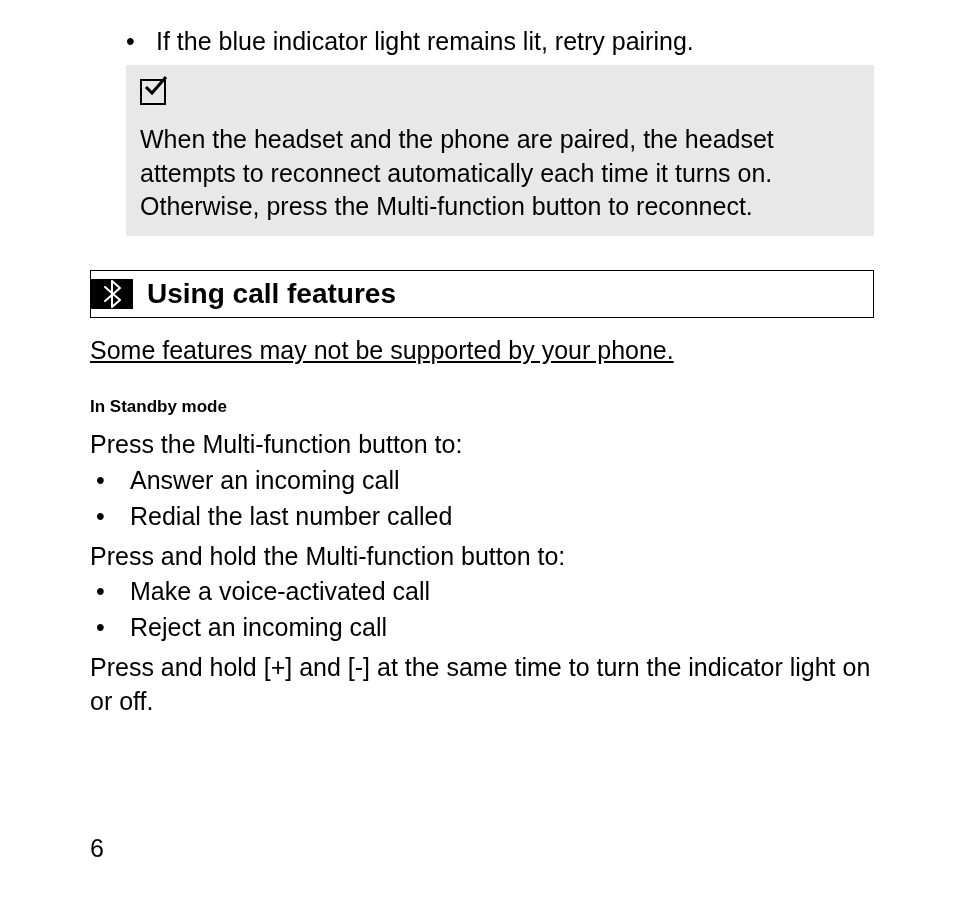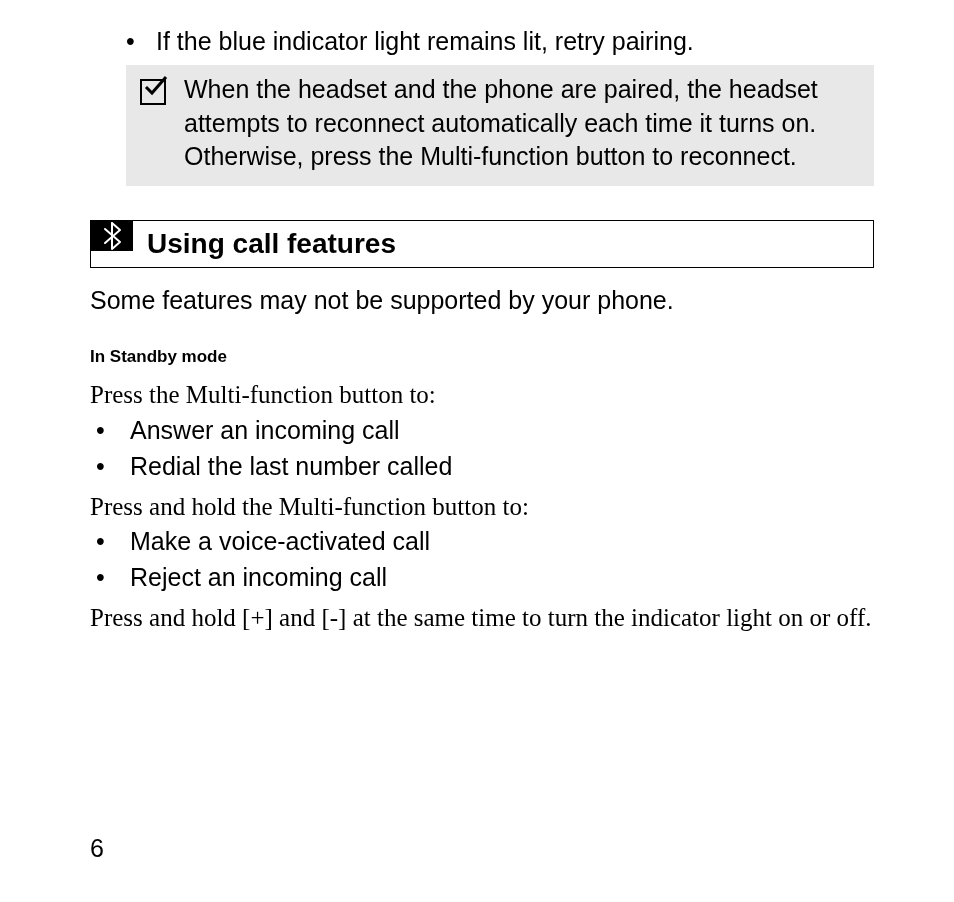--- a/index.html
+++ b/index.html
@@ -31,58 +31,59 @@
     font-size: 25px;
   }
   .note-box {
     background: #e8e8e8;
     margin-left: 36px;
     margin-top: 6px;
     padding: 8px 16px 12px 14px;
     display: flex;
     align-items: flex-start;
     gap: 18px;
+    flex-direction: column;
   }
   .check-icon {
     width: 26px;
     height: 26px;
     flex-shrink: 0;
     margin-top: 6px;
     border: 2px solid #000;
     position: relative;
   }
   .check-icon svg { position: absolute; top: -6px; left: 2px; }
   .note-text { flex: 1; }
   .section-header {
     display: flex;
-    align-items: flex-start;
+    align-items: center;
     border: 1px solid #000;
     margin-top: 34px;
     margin-bottom: 16px;
   }
   .bt-icon {
     background: #000;
     width: 42px;
     display: flex;
     align-items: center;
     justify-content: center;
   }
   .section-title {
     font-weight: bold;
     font-size: 28px;
     padding: 4px 14px;
   }
-  .intro { margin-bottom: 28px; }
+  .intro { margin-bottom: 28px; text-decoration: underline; }
   .subheading {
     font-weight: bold;
     font-size: 17px;
     margin-top: 20px;
     margin-bottom: 10px;
   }
-  .body-para { margin-bottom: 2px; font-family: Liberation Serif, serif; }
+  .body-para { margin-bottom: 2px; }
   ul.body-list {
     list-style: none;
     margin-bottom: 6px;
   }
   ul.body-list li {
     position: relative;
     padding-left: 40px;
     margin-bottom: 2px;
   }
   ul.body-list li::before {

